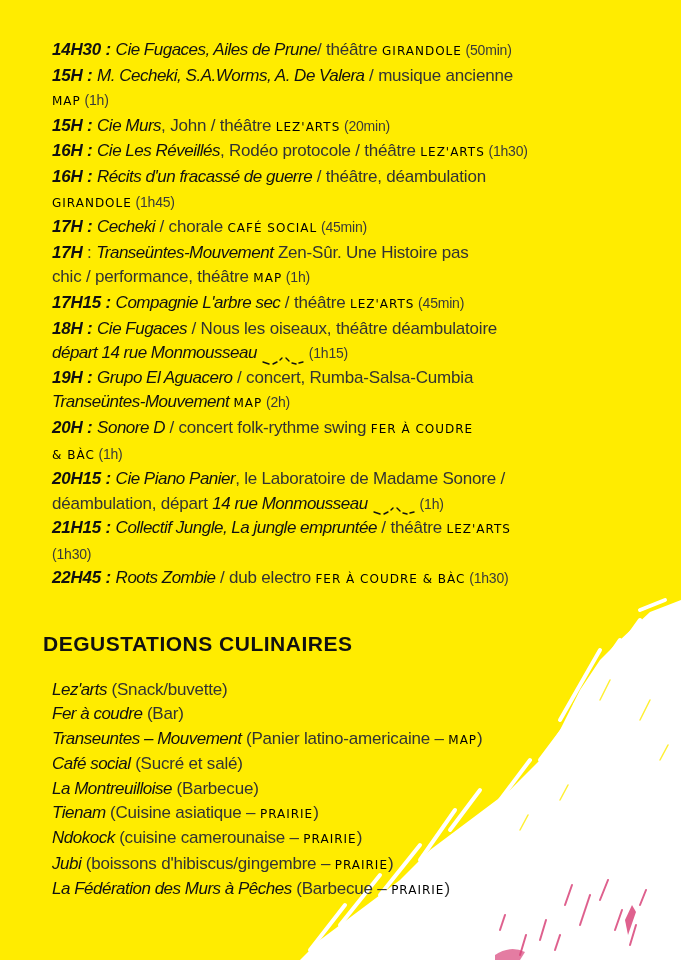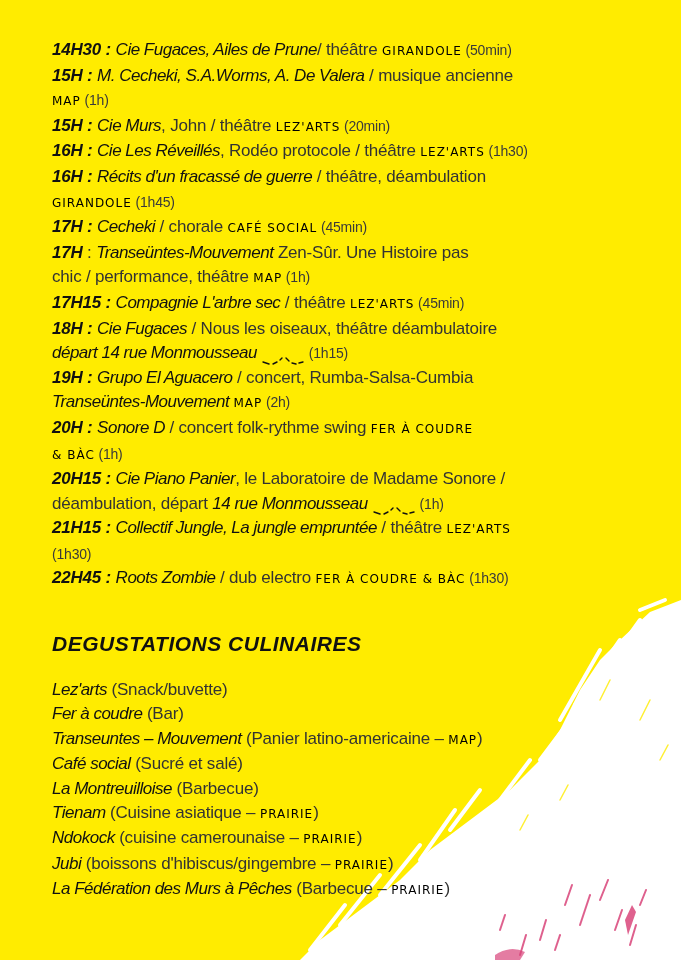--- a/index.html
+++ b/index.html
@@ -29,22 +29,22 @@
     .venue {
       font-family: "DejaVu Sans", sans-serif; font-weight: normal;
       font-size: 12px; letter-spacing: 1px; color: #000;
       text-transform: uppercase;
     }
     .dur { color: #3a3a3a; font-size: 14px; }
     .walk {
       display: inline-block; width: 44px; height: 10px; vertical-align: middle;
     }
     .section-title {
-      position: absolute; left: 52px; top: 632px;
-      font-family: "Liberation Sans", sans-serif; font-weight: bold; font-style: italic;
+      position: absolute; left: 43px; top: 632px;
+      font-family: "Liberation Sans", sans-serif; font-weight: bold; 
       font-size: 21px; letter-spacing: 0.5px; color: #111;
     }
     .food { position: absolute; left: 52px; top: 678px; width: 580px; }
     .food .line { font-size: 17px; line-height: 24.4px; }
   </style>
 </head>
 <body>
 
 <svg class="bg-art" viewBox="0 0 681 960" xmlns="http://www.w3.org/2000/svg">
 

